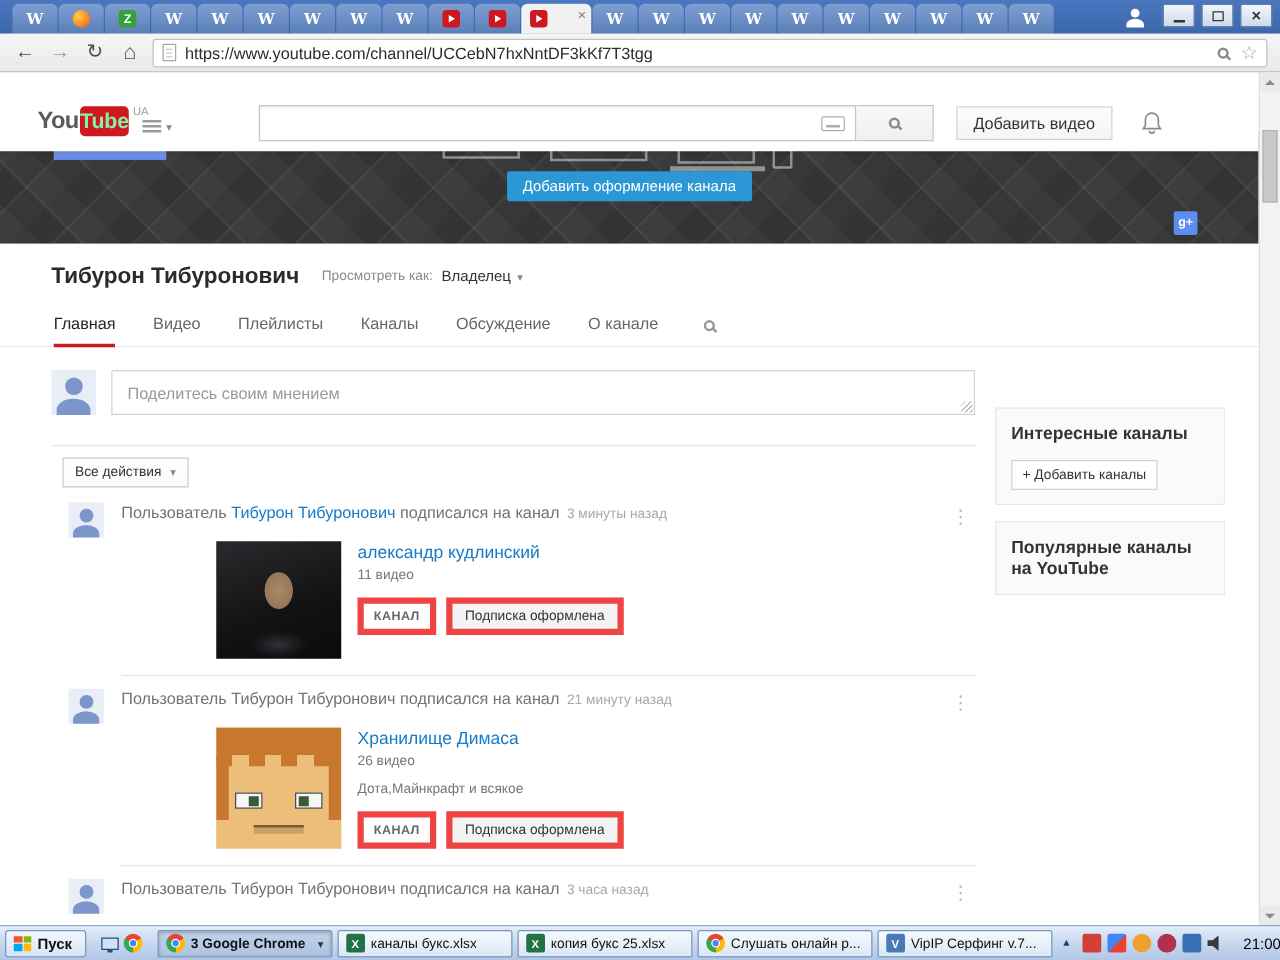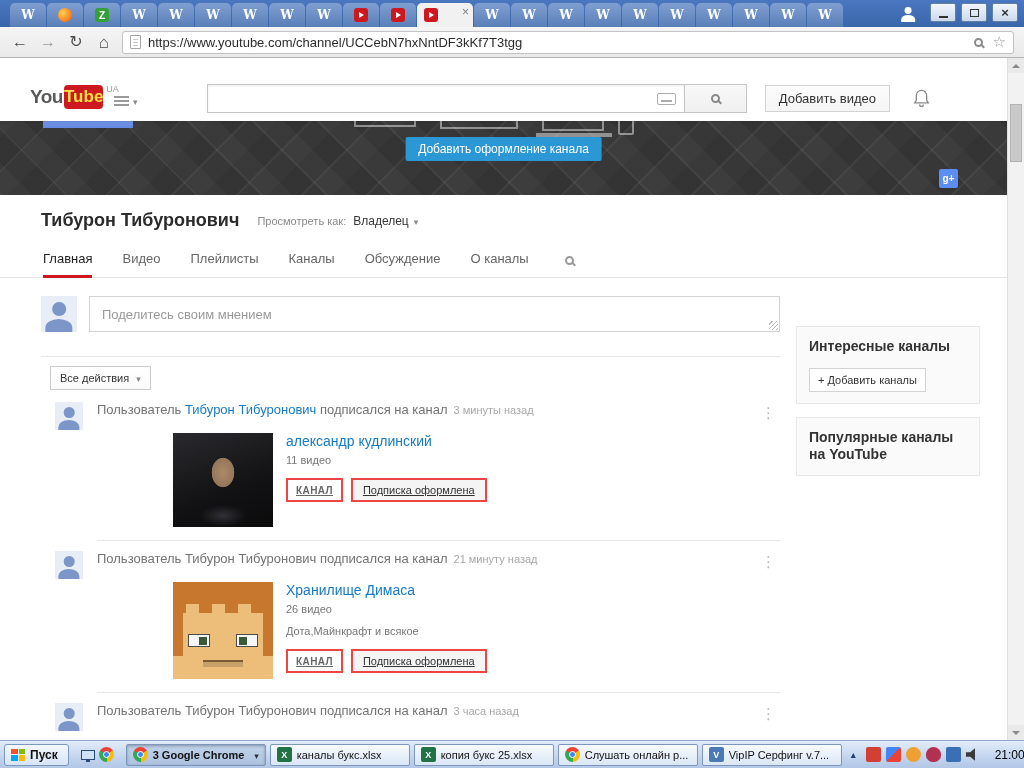--- a/index.html
+++ b/index.html
@@ -43,21 +43,21 @@
   .mag::after{content:"";position:absolute;width:5px;height:2px;background:#8a8a8a;transform:rotate(45deg);right:-4px;bottom:-2px;}
   .star::before{content:"☆";font-size:15px;color:#9a9a9a;}
 
   
   .viewport{position:absolute;left:0;top:58px;width:1007px;height:682px;background:#fff;overflow:hidden;}
 
   
   .yt-header{position:absolute;left:0;top:16px;width:1007px;height:47px;background:#fff;z-index:3;box-shadow:0 1px 2px rgba(0,0,0,.1);}
   .logo{position:absolute;left:30px;top:11px;display:flex;align-items:flex-start;}
   .logo-you{font-size:19px;font-weight:bold;color:#5a5a5a;letter-spacing:-0.5px;line-height:24px;}
-  .logo-tube{background:#cc181e;color:#fde047;font-weight:bold;font-size:17px;line-height:22px;padding:1px 0;border-radius:4px;margin-left:1px;}
+  .logo-tube{background:#cc181e;color:#86efac;font-weight:bold;font-size:17px;line-height:22px;padding:1px 0;border-radius:4px;margin-left:1px;}
   .logo-region{font-size:9px;color:#999;margin-left:3px;margin-top:-1px;}
   .guide-btn{position:absolute;left:114px;top:19px;display:flex;align-items:center;gap:4px;}
   .bars i{display:block;width:15px;height:2px;background:#9a9a9a;margin:2px 0;}
   .caret::before{content:"▾";font-size:9px;color:#8a8a8a;}
   .search-form{position:absolute;left:207px;top:10px;display:flex;}
   .search-box{position:relative;}
   .search-input{width:478px;height:29px;border:1px solid #c6c6c6;padding:0 34px 0 10px;font-size:14px;color:#333;background:#fff;box-shadow:inset 0 1px 2px rgba(0,0,0,.08);outline:none;font-family:inherit;}
   .kbd-icon{position:absolute;right:9px;top:9px;width:19px;height:12px;border:1px solid #adadad;border-radius:2px;}
   .kbd-icon::after{content:"";position:absolute;left:3px;right:3px;bottom:2px;height:2px;background:#adadad;}
   .search-btn{width:62px;height:29px;background:linear-gradient(#f8f8f8,#f0f0f0);border:1px solid #c6c6c6;border-left:none;display:flex;align-items:center;justify-content:center;}
@@ -147,21 +147,21 @@
   .mc-eye.r{right:15px;}
   .mc-pupil{position:absolute;top:2px;width:8px;height:8px;background:#3a5a3a;}
   .l .mc-pupil{right:2px;}
   .r .mc-pupil{left:2px;}
   .mc-mouth{position:absolute;top:78px;left:30px;width:40px;height:7px;background:#caa06a;border-top:2px solid #7a5a30;}
   .card-info{margin-left:13px;}
   .card-title{font-size:14px;color:#167ac6;text-decoration:none;display:inline-block;}
   .card-meta{font-size:11px;color:#777;margin-top:5px;}
   .card-desc{font-size:11px;color:#777;margin-top:10px;}
   .card-buttons{margin-top:12px;display:flex;gap:8px;}
-  .chip{border:2px solid #ef4444;background:#fff;font-size:10px;font-weight:bold;color:#666;padding:4px 8px;letter-spacing:.4px;font-family:inherit;text-decoration:underline;}
+  .chip{border:5px solid #ef4444;background:#fff;font-size:10px;font-weight:bold;color:#666;padding:4px 8px;letter-spacing:.4px;font-family:inherit;}
   .chip-sub{background:#f4f4f4;font-weight:normal;font-size:11px;color:#333;letter-spacing:0;padding:4px 10px;}
 
   
   .side-col{position:absolute;left:796px;top:10px;width:184px;margin-top:38px;}
   .side-card{background:#fafafa;border:1px solid #e8e8e8;padding:11px 12px;margin-bottom:13px;}
   .side-title{font-size:14px;font-weight:bold;color:#333;line-height:1.25;}
   .add-ch-btn{margin-top:12px;border:1px solid #d3d3d3;background:#fff;font-size:11px;color:#333;padding:5px 8px;font-family:inherit;}
 
   
   .scrollbar{position:absolute;right:0;top:58px;width:17px;height:682px;background:#f2f2f2;border-left:1px solid #e0e0e0;}
@@ -383,21 +383,21 @@
       </div>
     </div>
 
     <div class="channel-tabs">
       <span style="display:flex">
           <span class="ctab active">Главная</span>
           <span class="ctab">Видео</span>
           <span class="ctab">Плейлисты</span>
           <span class="ctab">Каналы</span>
           <span class="ctab">Обсуждение</span>
-          <span class="ctab">О каналы</span>
+          <span class="ctab">О канале</span>
         </span>
       <span class="ctab-search"><span class="mag mag-gray"></span></span>
     </div>
 
     <div class="content">
       <div class="main-col">
 
         <div class="compose">
           <span class="compose-avatar person"></span>
           <span class="compose-box">

